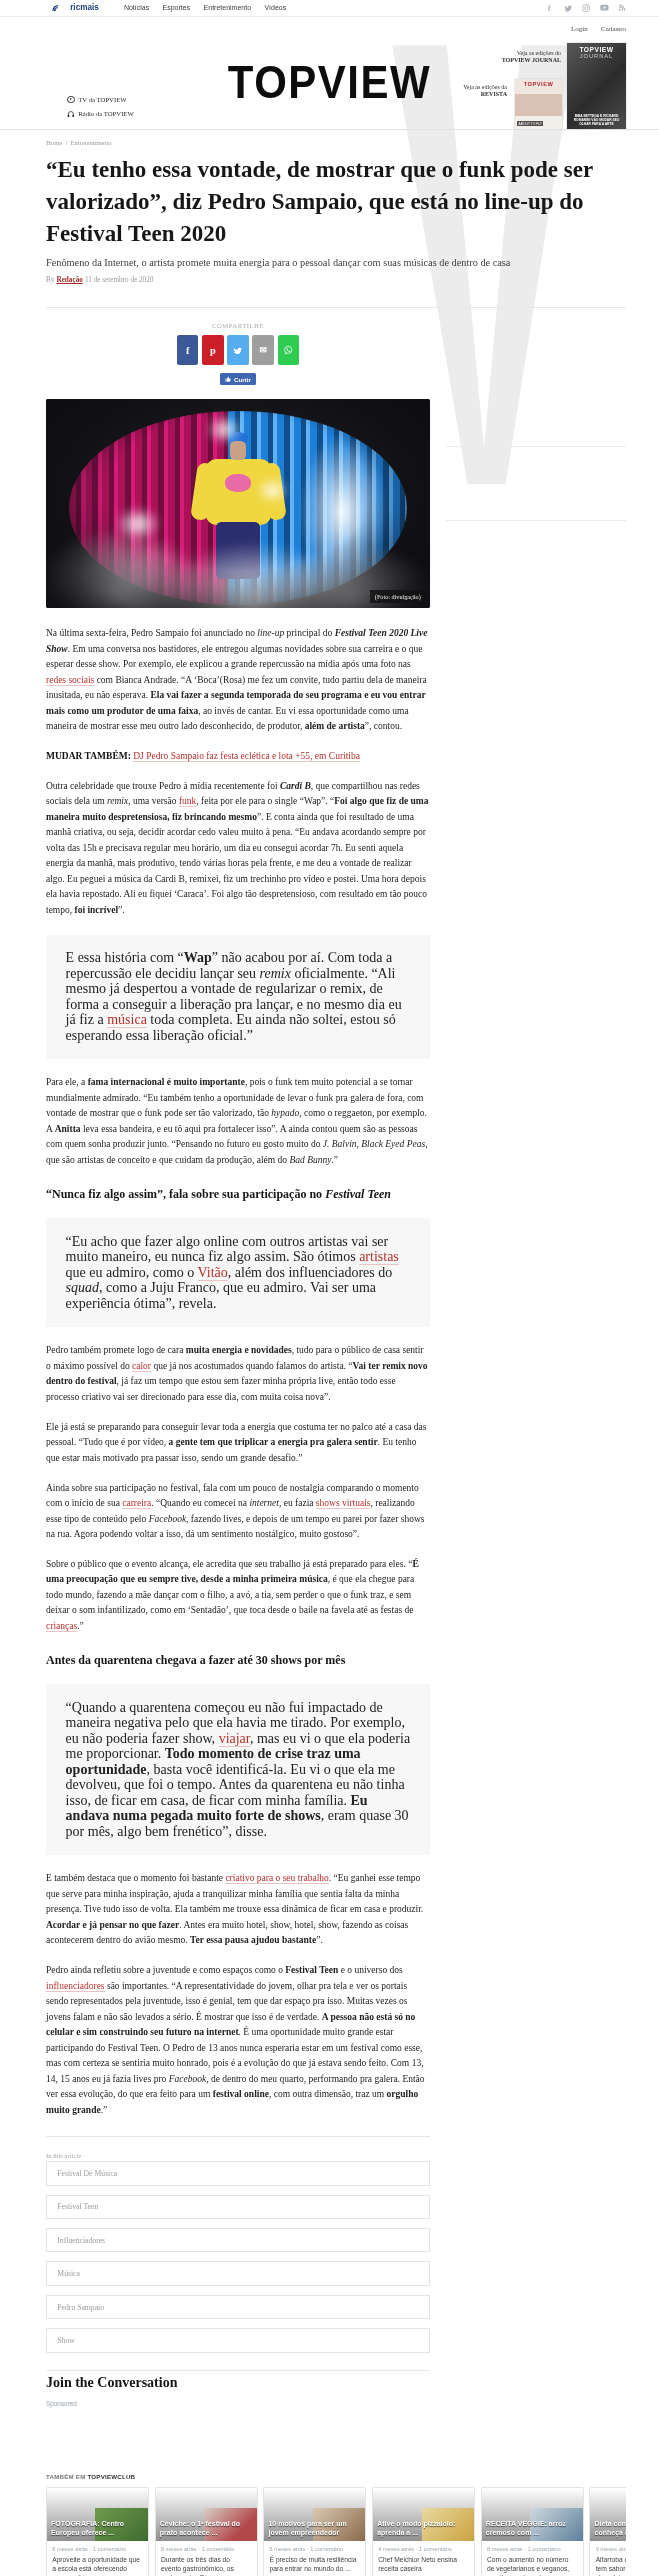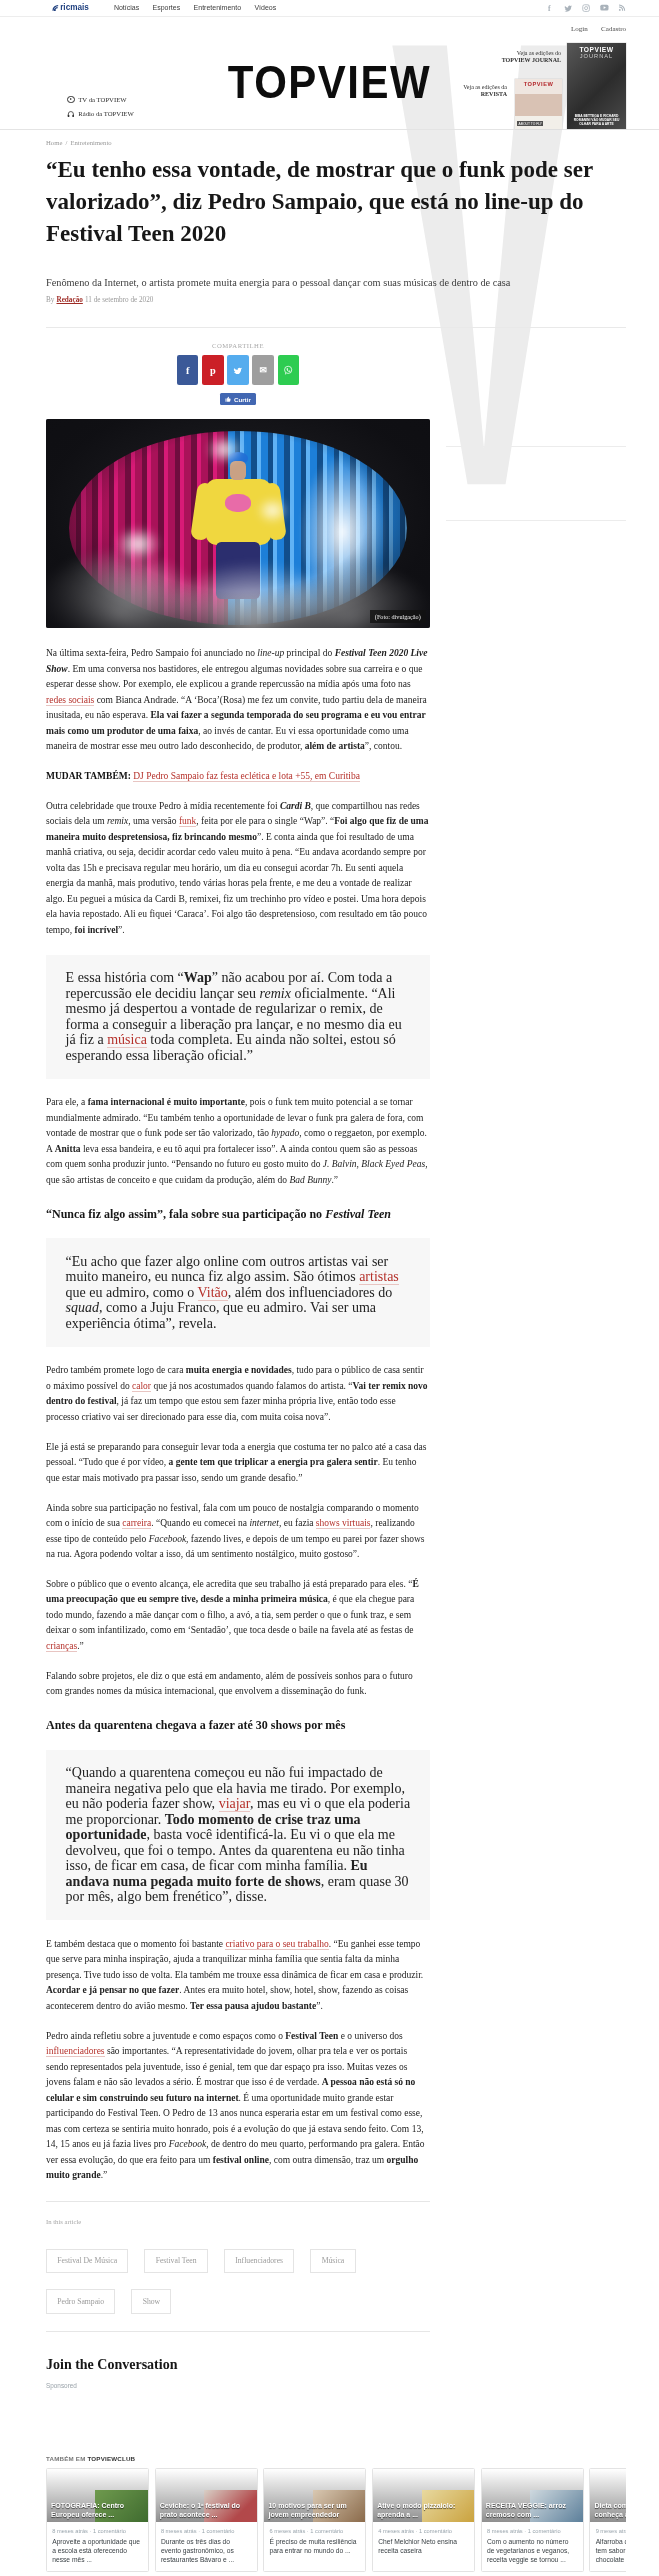--- a/index.html
+++ b/index.html
@@ -2,21 +2,21 @@
 <html style="font-size:8.2px"><head>
 <meta charset="utf-8">
 <style>
   *{margin:0;padding:0;box-sizing:border-box;}
   html,body{background:#fff;}
   body{width:659px;font-family:"Liberation Serif",serif;color:#1c1c1c;}
   .page{position:relative;width:659px;height:3127px;overflow:hidden;background:#fff;}
 
   
   .topbar{height:16.5px;display:flex;align-items:center;padding:0 33px 0 52px;border-bottom:0.5px solid #ededed;font-family:"Liberation Sans",sans-serif;position:relative;z-index:2;background:#fff;}
-  .brand{display:flex;align-items:flex-end;gap:0;font-weight:bold;color:#1d3e7e;font-size:8.2px;}
+  .brand{display:flex;align-items:flex-end;gap:10px;font-weight:bold;color:#1d3e7e;font-size:8.2px;}
   .topnav{display:flex;gap:13.4px;margin-left:25px;}
   .topnav a{font-size:7px;color:#3c3c3c;text-decoration:none;}
   .topsocial{margin-left:auto;display:flex;gap:10.3px;align-items:center;}
   .topsocial .icn{width:7.7px;height:7.7px;display:inline-block;}
 
   
   .login-row{height:25px;position:relative;z-index:2;}
   .login-links{position:absolute;right:33px;top:8.2px;font-size:7px;color:#4a4a4a;display:flex;gap:13.4px;}
   .login-links a{color:#4a4a4a;text-decoration:none;}
 
@@ -49,21 +49,21 @@
 
   
   .vmark{position:absolute;left:0;top:0;z-index:0;}
 
   
   .content{position:relative;z-index:1;padding:9.3px 33px 0 46px;}
   .breadcrumb{font-size:6.7px;color:#9a9a9a;}
   .breadcrumb a{color:#9a9a9a;text-decoration:none;}
   .breadcrumb .sep{margin:0 3.1px;}
   h1.title{margin-top:8.2px;font-size:23px;line-height:32px;font-weight:bold;color:#171717;max-width:582px;}
-  .subtitle{margin-top:27px;font-size:10.3px;color:#3d3d3d;}
+  .subtitle{margin-top:7px;font-size:10.3px;color:#3d3d3d;}
   .byline{margin-top:8.2px;font-size:7.2px;color:#9a9a9a;padding-bottom:23px;border-bottom:0.5px solid #e9e9e9;}
   .byline .author{color:#9e2b25;font-weight:bold;margin:0 2.1px;}
 
   .art-main{width:384px;}
 
   
   .share-label{margin-top:13.4px;text-align:center;font-size:6.7px;letter-spacing:0.5px;color:#ababab;}
   .share-row{margin-top:6.7px;display:flex;justify-content:center;gap:3.6px;}
   .sbtn{width:21.6px;height:30px;border-radius:2.1px;display:flex;align-items:center;justify-content:center;color:#fff;cursor:pointer;}
   .sbtn .g{font-family:"Liberation Serif",serif;font-weight:bold;font-size:10.3px;color:#fff;}
@@ -94,24 +94,24 @@
   .art-quote{background:#f7f7f7;padding:15.5px 19.6px;margin:16.5px 0;font-size:14px;line-height:15.5px;color:#222;}
   .art-h2{font-size:12px;line-height:16px;font-weight:bold;color:#171717;margin:17.5px 0 14.4px;}
   .sb{font-weight:bold;}
   .si{font-style:italic;}
   .sbi{font-weight:bold;font-style:italic;}
   .tlink{color:#b5302a;text-decoration:none;border-bottom:0.5px solid #e8c5c2;cursor:pointer;}
   .art-readmore .sb{color:#111;}
 
   .art-hr{border:none;border-top:0.5px solid #e6e6e6;margin:17.5px 0 0;}
   .tags-label{margin-top:15.5px;font-size:6.7px;color:#a8a8a8;}
-  .tags-row{margin-top:24px;display:flex;gap:16px;flex-wrap:wrap;}
+  .tags-row{margin-top:2px;display:flex;gap:9px;flex-wrap:wrap;flex-direction:column;}
   .tagchip{border:0.5px solid #e4e4e4;color:#9b9b9b;font-size:7.7px;padding:6.7px 10.3px;cursor:pointer;background:#fff;}
 
-  .join-title{margin-top:25px;font-size:14px;font-weight:bold;color:#161616;}
+  .join-title{margin-top:4px;font-size:14px;font-weight:bold;color:#161616;}
   .sponsored{margin-top:9.3px;font-size:6.4px;color:#9aa3aa;font-family:"Liberation Sans",sans-serif;}
   .ad-space{height:66px;}
 
   
   .club{font-family:"Liberation Sans",sans-serif;}
   .club-label{font-size:6.2px;font-weight:bold;color:#777;letter-spacing:0.2px;}
   .club-label b{color:#333;}
   .club-strip{margin-top:6.2px;width:580px;overflow:hidden;}
   .club-cards{display:flex;gap:5.7px;width:721px;}
   .club-card{width:103px;flex:0 0 103px;background:#fff;border:0.5px solid #e3e3e3;border-radius:1.5px;overflow:hidden;cursor:pointer;}
@@ -338,21 +338,20 @@
           <p class="art-p art-readmore"><span class="sb">MUDAR TAMBÉM: </span><a class="tlink" href="#">DJ Pedro Sampaio faz festa eclética e lota +55, em Curitiba</a></p>
           <p class="art-p"><span class="">Outra celebridade que trouxe Pedro à mídia recentemente foi </span><span class="sbi">Cardi B</span><span class="">, que compartilhou nas redes sociais dela um </span><span class="si">remix</span><span class="">, uma versão </span><a class="tlink" href="#">funk</a><span class="">, feita por ele para o single “Wap”. “</span><span class="sb">Foi algo que fiz de uma maneira muito despretensiosa, fiz brincando mesmo</span><span class="">”. E conta ainda que foi resultado de uma manhã criativa, ou seja, decidir acordar cedo valeu muito à pena. “Eu andava acordando sempre por volta das 15h e precisava regular meu horário, um dia eu consegui acordar 7h. Eu senti aquela energia da manhã, mais produtivo, tendo várias horas pela frente, e me deu a vontade de realizar algo. Eu peguei a música da Cardi B, remixei, fiz um trechinho pro vídeo e postei. Uma hora depois ela havia repostado. Ali eu fiquei ‘Caraca’. Foi algo tão despretensioso, com resultado em tão pouco tempo, </span><span class="sb">foi incrível</span><span class="">”.</span></p>
           <div class="art-quote"><span class="">E essa história com “</span><span class="sb">Wap</span><span class="">” não acabou por aí. Com toda a repercussão ele decidiu lançar seu </span><span class="si">remix</span><span class=""> oficialmente. “Ali mesmo já despertou a vontade de regularizar o remix, de forma a conseguir a liberação pra lançar, e no mesmo dia eu já fiz a </span><a class="tlink" href="#">música</a><span class=""> toda completa. Eu ainda não soltei, estou só esperando essa liberação oficial.”</span></div>
           <p class="art-p"><span class="">Para ele, a </span><span class="sb">fama internacional é muito importante</span><span class="">, pois o funk tem muito potencial a se tornar mundialmente admirado. “Eu também tenho a oportunidade de levar o funk pra galera de fora, com vontade de mostrar que o funk pode ser tão valorizado, tão </span><span class="si">hypado</span><span class="">, como o reggaeton, por exemplo. A </span><span class="sb">Anitta</span><span class=""> leva essa bandeira, e eu tô aqui pra fortalecer isso”. A ainda contou quem são as pessoas com quem sonha produzir junto. “Pensando no futuro eu gosto muito do </span><span class="si">J. Balvin</span><span class="">, </span><span class="si">Black Eyed Peas</span><span class="">, que são artistas de conceito e que cuidam da produção, além do </span><span class="si">Bad Bunny</span><span class="">.”</span></p>
           <h2 class="art-h2"><span class="sb">“Nunca fiz algo assim”, fala sobre sua participação no </span><span class="sbi">Festival Teen</span></h2>
           <div class="art-quote"><span class="">“Eu acho que fazer algo online com outros artistas vai ser muito maneiro, eu nunca fiz algo assim. São ótimos </span><a class="tlink" href="#">artistas</a><span class=""> que eu admiro, como o </span><a class="tlink" href="#">Vitão</a><span class="">, além dos influenciadores do </span><span class="si">squad</span><span class="">, como a Juju Franco, que eu admiro. Vai ser uma experiência ótima”, revela.</span></div>
           <p class="art-p"><span class="">Pedro também promete logo de cara </span><span class="sb">muita energia e novidades</span><span class="">, tudo para o público de casa sentir o máximo possível do </span><a class="tlink" href="#">calor</a><span class=""> que já nos acostumados quando falamos do artista. “</span><span class="sb">Vai ter remix novo dentro do festival</span><span class="">, já faz um tempo que estou sem fazer minha própria live, então todo esse processo criativo vai ser direcionado para esse dia, com muita coisa nova”.</span></p>
           <p class="art-p"><span class="">Ele já está se preparando para conseguir levar toda a energia que costuma ter no palco até a casa das pessoal. “Tudo que é por vídeo, </span><span class="sb">a gente tem que triplicar a energia pra galera sentir</span><span class="">. Eu tenho que estar mais motivado pra passar isso, sendo um grande desafio.”</span></p>
           <p class="art-p"><span class="">Ainda sobre sua participação no festival, fala com um pouco de nostalgia comparando o momento com o início de sua </span><a class="tlink" href="#">carreira</a><span class="">. “Quando eu comecei na </span><span class="si">internet</span><span class="">, eu fazia </span><a class="tlink" href="#">shows virtuais</a><span class="">, realizando esse tipo de conteúdo pelo </span><span class="si">Facebook</span><span class="">, fazendo lives, e depois de um tempo eu parei por fazer shows na rua. Agora podendo voltar a isso, dá um sentimento nostálgico, muito gostoso”.</span></p>
           <p class="art-p"><span class="">Sobre o público que o evento alcança, ele acredita que seu trabalho já está preparado para eles. “</span><span class="sb">É uma preocupação que eu sempre tive, desde a minha primeira música</span><span class="">, é que ela chegue para todo mundo, fazendo a mãe dançar com o filho, a avó, a tia, sem perder o que o funk traz, e sem deixar o som infantilizado, como em ‘Sentadão’, que toca desde o baile na favela até as festas de </span><a class="tlink" href="#">crianças</a><span class="">.”</span></p>
-          <p class="art-p"><span class="">Falando sobre projetos, ele diz o que está em andamento, além de possíveis sonhos para o futuro com grandes nomes da música internacional, que envolvem a disseminação do funk.</span></p>
           <h2 class="art-h2"><span class="sb">Antes da quarentena chegava a fazer até 30 shows por mês</span></h2>
           <div class="art-quote"><span class="">“Quando a quarentena começou eu não fui impactado de maneira negativa pelo que ela havia me tirado. Por exemplo, eu não poderia fazer show, </span><a class="tlink" href="#">viajar</a><span class="">, mas eu vi o que ela poderia me proporcionar. </span><span class="sb">Todo momento de crise traz uma oportunidade</span><span class="">, basta você identificá-la. Eu vi o que ela me devolveu, que foi o tempo. Antes da quarentena eu não tinha isso, de ficar em casa, de ficar com minha família. </span><span class="sb">Eu andava numa pegada muito forte de shows</span><span class="">, eram quase 30 por mês, algo bem frenético”, disse.</span></div>
           <p class="art-p"><span class="">E também destaca que o momento foi bastante </span><a class="tlink" href="#">criativo para o seu trabalho</a><span class="">. “Eu ganhei esse tempo que serve para minha inspiração, ajuda a tranquilizar minha família que sentia falta da minha presença. Tive tudo isso de volta. Ela também me trouxe essa dinâmica de ficar em casa e produzir. </span><span class="sb">Acordar e já pensar no que fazer</span><span class="">. Antes era muito hotel, show, hotel, show, fazendo as coisas acontecerem dentro do avião mesmo. </span><span class="sb">Ter essa pausa ajudou bastante</span><span class="">”.</span></p>
           <p class="art-p"><span class="">Pedro ainda refletiu sobre a juventude e como espaços como o </span><span class="sb">Festival Teen</span><span class=""> e o universo dos </span><a class="tlink" href="#">influenciadores</a><span class=""> são importantes. “A representatividade do jovem, olhar pra tela e ver os portais sendo representados pela juventude, isso é genial, tem que dar espaço pra isso. Muitas vezes os jovens falam e não são levados a sério. É mostrar que isso é de verdade. </span><span class="sb">A pessoa não está só no celular e sim construindo seu futuro na internet</span><span class="">. É uma oportunidade muito grande estar participando do Festival Teen. O Pedro de 13 anos nunca esperaria estar em um festival como esse, mas com certeza se sentiria muito honrado, pois é a evolução do que já estava sendo feito. Com 13, 14, 15 anos eu já fazia lives pro </span><span class="si">Facebook</span><span class="">, de dentro do meu quarto, performando pra galera. Então ver essa evolução, do que era feito para um </span><span class="sb">festival online</span><span class="">, com outra dimensão, traz um </span><span class="sb">orgulho muito grande</span><span class="">.”</span></p>
         </div>
 
       <hr class="art-hr">
       <div class="tags-label">In this article</div>
       <div class="tags-row" id="tags-row">
           <div class="tagchip">Festival De Música</div>

